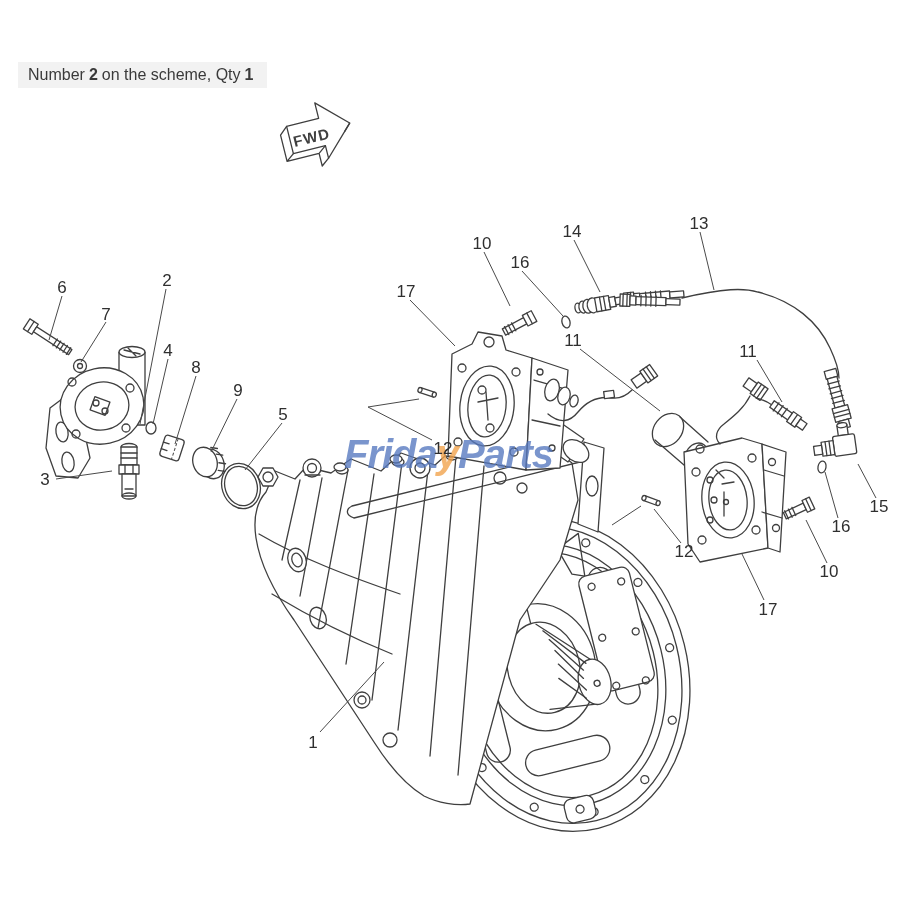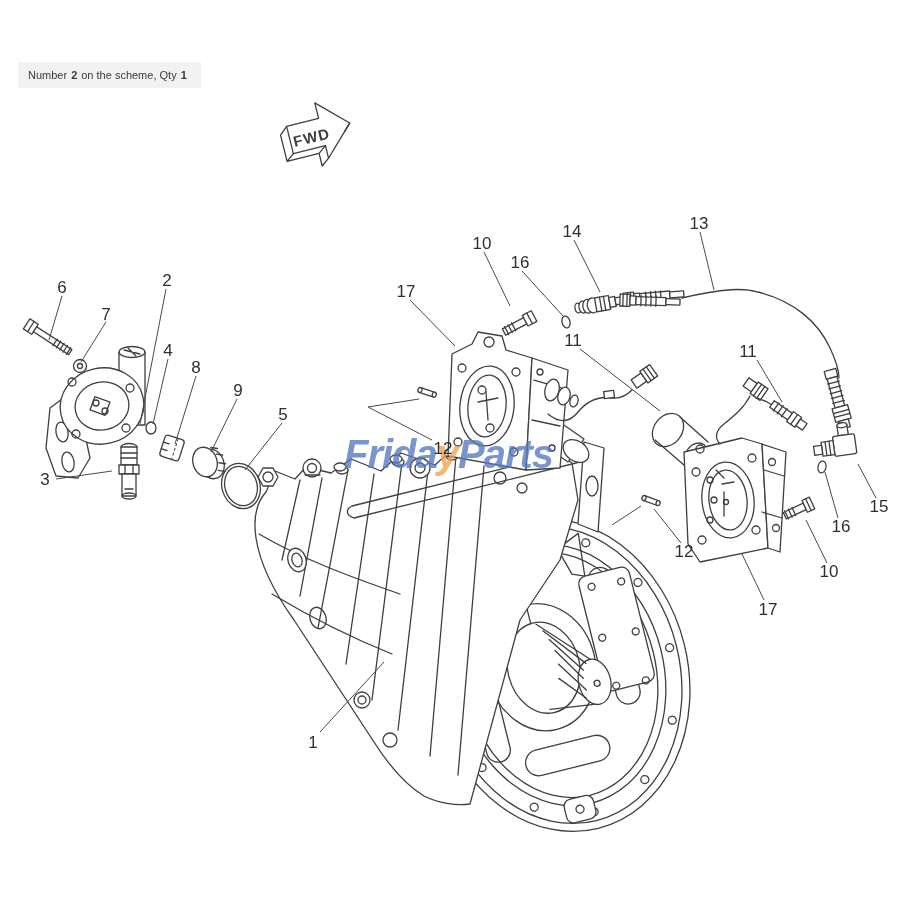--- a/index.html
+++ b/index.html
@@ -1,19 +1,19 @@
 <!DOCTYPE html>
 <html><head>
 <meta charset="utf-8">
 <style>
   html,body{margin:0;padding:0;background:#fff;}
   #canvas{position:relative;width:900px;height:900px;background:#fff;overflow:hidden;
           font-family:"Liberation Sans","DejaVu Sans",sans-serif;}
   #info-label{position:absolute;left:18px;top:62px;background:#f2f2f2;color:#3a3a3a;
-              font-size:11px;line-height:26px;padding:0 10px;white-space:nowrap;}
+              font-size:16px;line-height:26px;padding:0 10px;white-space:nowrap;}
   #info-label span{margin-right:4px;}
   #info-label b{margin-right:4px;font-weight:bold;}
   svg{position:absolute;left:0;top:0;}
   .ln{stroke:#3f3f3f;stroke-width:1.3;fill:none;stroke-linecap:round;stroke-linejoin:round;}
   .lnf{stroke:#3f3f3f;stroke-width:1.3;fill:#ffffff;stroke-linejoin:round;}
   .thin{stroke:#4a4a4a;stroke-width:1;fill:none;}
   .callout{font-size:17px;fill:#2f2f2f;text-anchor:middle;dominant-baseline:central;
            font-family:"Liberation Sans","DejaVu Sans",sans-serif;}
   .wm{font-size:40px;font-weight:bold;font-style:italic;letter-spacing:-1px;opacity:.78;
       font-family:"Liberation Sans","DejaVu Sans",sans-serif;}

